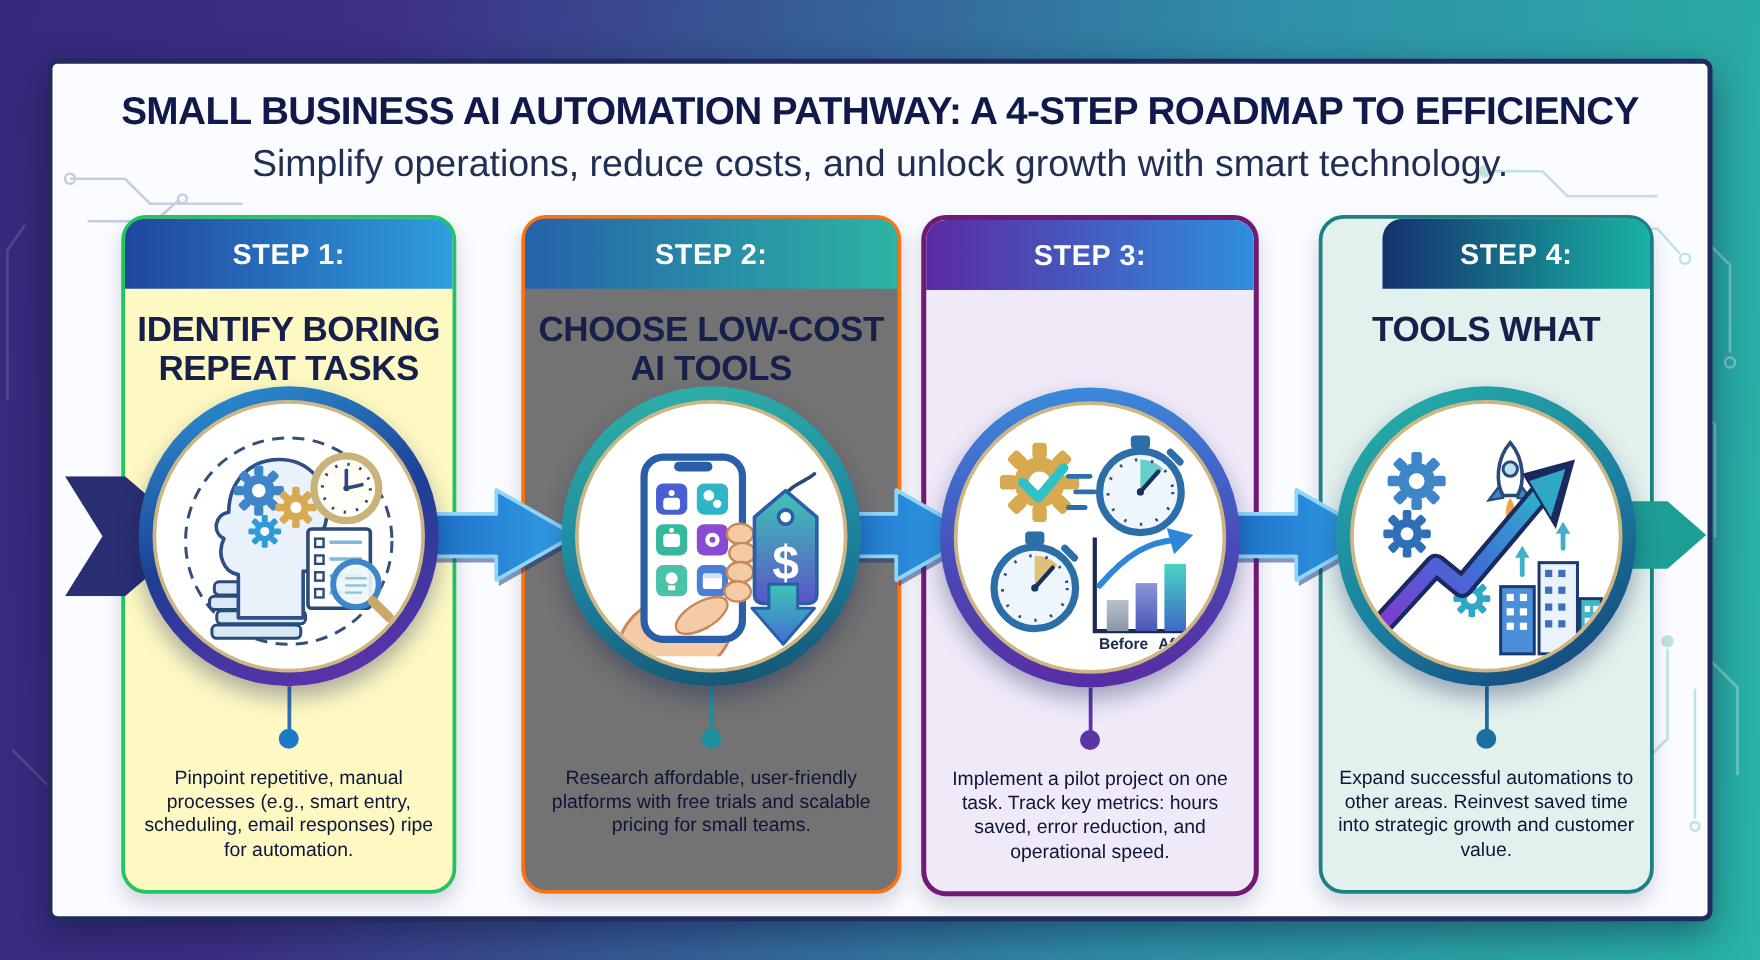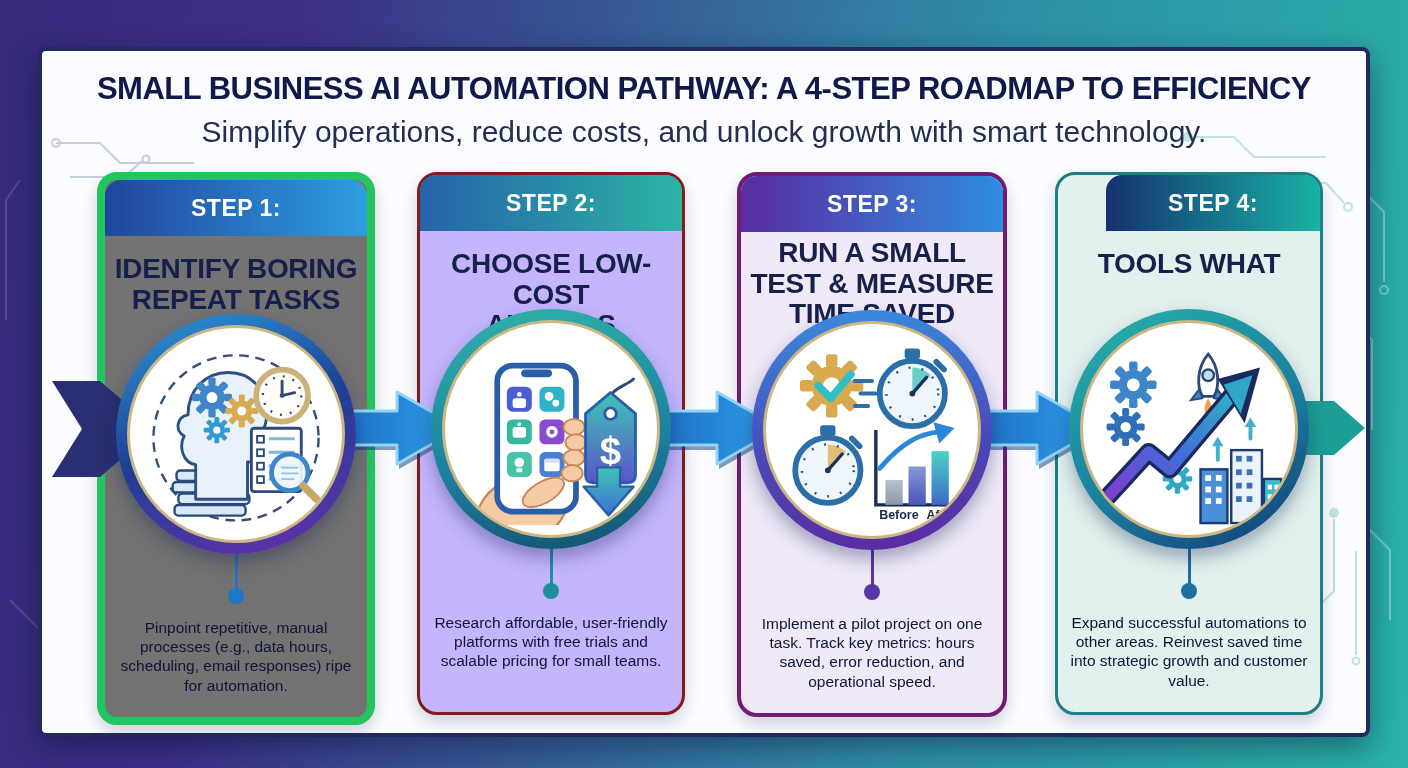--- a/index.html
+++ b/index.html
@@ -48,25 +48,25 @@
     width:212px;height:212px;border-radius:50%;background:#fff;border:3px solid #cdb684;
     display:flex;align-items:center;justify-content:center;overflow:hidden;
   }
   .connector-line{position:absolute;top:374px;left:calc(50% - 1.5px);width:3px;height:36px;}
   .connector-dot{position:absolute;top:408px;left:calc(50% - 8px);width:16px;height:16px;border-radius:50%;}
   .card-desc{
     position:absolute;top:438px;left:8px;right:8px;text-align:center;
     font-size:15.5px;line-height:1.24;font-weight:500;color:#0e1538;
   }
   
-  .step1{border:8px solid #22c55e;background:#737373;}
+  .step1{border:3px solid #22c55e;background:#fef9c3;}
   .step1 .card-header{background:linear-gradient(90deg,#20469e,#2e9ede);}
   .step1 .icon-circle{background:linear-gradient(160deg,#2d9bd8 0%,#1d3f94 48%,#6a2fae 100%);}
   .step1 .connector-line{background:#2f6fb8;} .step1 .connector-dot{background:#1d7ac8;}
-  .step2{border:3px solid #7f1d1d;background:#c4b5fd;}
+  .step2{border:3px solid #f97316;background:#737373;padding-left:36px;}
   .step2 .card-header{background:linear-gradient(90deg,#2562aa,#2cb4a4);}
   .step2 .icon-circle{background:linear-gradient(170deg,#2fb3a8 0%,#1b7f9e 60%,#14506e 100%);}
   .step2 .connector-line{background:#1f8fa0;} .step2 .connector-dot{background:#1f8fa0;}
   .step3{border:4px solid #701a75;background:#efe9f8;}
   .step3 .card-header{background:linear-gradient(90deg,#5a2ba2,#2f8ede);}
   .step3 .icon-circle{background:linear-gradient(175deg,#3a8ede 0%,#4a4ab8 55%,#5a2aa0 100%);}
   .step3 .connector-line{background:#5a35a8;} .step3 .connector-dot{background:#5a35a8;}
   .step4{border:3px solid #1b7f83;background:#e2f1ed;}
   .step4 .card-header{background:linear-gradient(90deg,#15316f,#18b2a4);margin-left:48px;}
   .step4 .icon-circle{background:linear-gradient(150deg,#27b4a8 0%,#1b7fa0 55%,#143a74 100%);}
@@ -232,21 +232,21 @@
                   <line x1="147" y1="141" x2="165" y2="141"></line>
                   <line x1="147" y1="147" x2="161" y2="147"></line>
                 </g>
               <line x1="170" y1="154" x2="184" y2="168" stroke="#c9a86a" stroke-width="8" stroke-linecap="round"></line>
             </g>
           </svg>
         </div>
       </div>
       <div class="connector-line"></div>
       <div class="connector-dot"></div>
-      <div class="card-desc">Pinpoint repetitive, manual processes (e.g., data hours, scheduling, email responses) ripe for automation.</div>
+      <div class="card-desc">Pinpoint repetitive, manual processes (e.g., smart entry, scheduling, email responses) ripe for automation.</div>
     </div>
 
     <div class="card step2" style="left:375px;">
       <div class="card-header">
         <span>STEP 2:</span>
       </div>
       <div class="card-heading">
         <span>CHOOSE LOW-COST</span>
         <span>AI TOOLS</span>
       </div>
@@ -309,25 +309,20 @@
         </div>
       </div>
       <div class="connector-line"></div>
       <div class="connector-dot"></div>
       <div class="card-desc">Research affordable, user-friendly platforms with free trials and scalable pricing for small teams.</div>
     </div>
 
     <div class="card step3" style="left:695px;">
       <div class="card-header">
         <span>STEP 3:</span>
-      </div>
-      <div class="card-heading">
-        <span>RUN A SMALL</span>
-        <span>TEST &amp; MEASURE</span>
-        <span>TIME SAVED</span>
       </div>
       <div class="icon-circle">
         <div class="ring-inner">
           <svg width="192" height="192" viewBox="0 0 200 200">
             <use href="#gear" transform="translate(58,54) scale(1.5)" color="#d8a94e"></use>
             <path d="M44,54 L57,67 L78,42" fill="none" stroke="#2fc0c8" stroke-width="8" stroke-linecap="round" stroke-linejoin="round"></path>
             <g transform="translate(142,62)" color="#4fc8c0">
               <g stroke="#2b6ea8" stroke-width="4" stroke-linecap="round">
                 <line x1="-60" y1="-13" x2="-42" y2="-13"></line>
                   <line x1="-54" y1="0" x2="-38" y2="0"></line>

